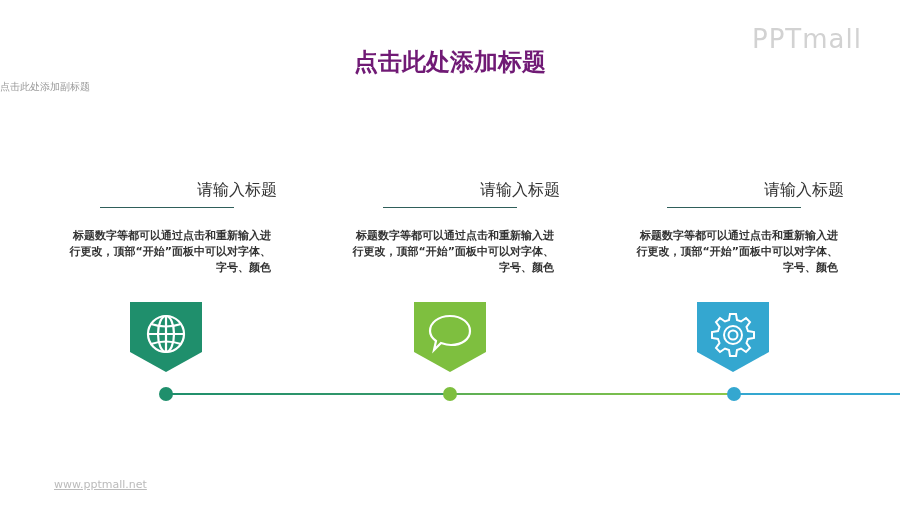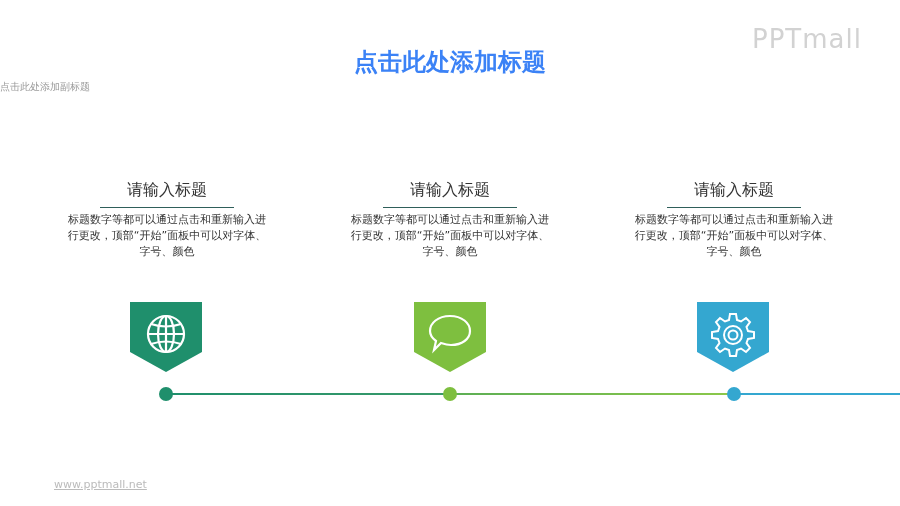--- a/index.html
+++ b/index.html
@@ -1,27 +1,27 @@
 <!DOCTYPE html>
 <html><head>
 <meta charset="utf-8">
 <style>
   html, body { margin:0; padding:0; }
   body { width:900px; height:506px; background:#ffffff; position:relative; overflow:hidden;
          font-family:"DejaVu Sans", "Liberation Sans", sans-serif; }
   .title { position:absolute; left:0; width:900px; top:46px; text-align:center;
-           font-size:24px; font-weight:bold; color:#3b82f6; letter-spacing:0px; }
+           font-size:24px; font-weight:bold; color:#701a75; letter-spacing:0px; }
   .subtitle { position:absolute; left:0; width:900px; top:80px; text-align:left;
               font-size:10px; color:#9a9a9a; }
   .logo { position:absolute; left:752px; top:24px; font-size:26px; color:#d2d2d2;
           font-family:"DejaVu Sans", sans-serif; letter-spacing:1px;text-align:center; }
-  .card { position:absolute; top:178px; width:220px; text-align:center; }
+  .card { position:absolute; top:178px; width:220px; text-align:right; }
   .card-title { font-size:16px; color:#333; height:24px; line-height:24px; }
   .card-rule { width:134px; height:1px; background:#2f5f5a; margin:5px auto 0 auto; }
-  .card-desc { font-size:11px; color:#333; line-height:16px; margin-top:4px; padding:0 6px; }
+  .card-desc { font-size:11px; color:#333; line-height:16px; margin-top:20px; padding:0 6px;font-weight:bold; }
   .badge { position:absolute; top:302px; width:72px; height:70px; }
   .line { position:absolute; top:393px; height:2px; }
   .dot { position:absolute; top:387px; width:14px; height:14px; border-radius:50%; }
   .footer { position:absolute; left:54px; top:478px; font-size:11px; color:#bbbbbb;text-decoration:underline; }
 </style>
 </head>
 <body>
 
 <div class="title">点击此处添加标题</div>
 <div class="subtitle">点击此处添加副标题</div>

